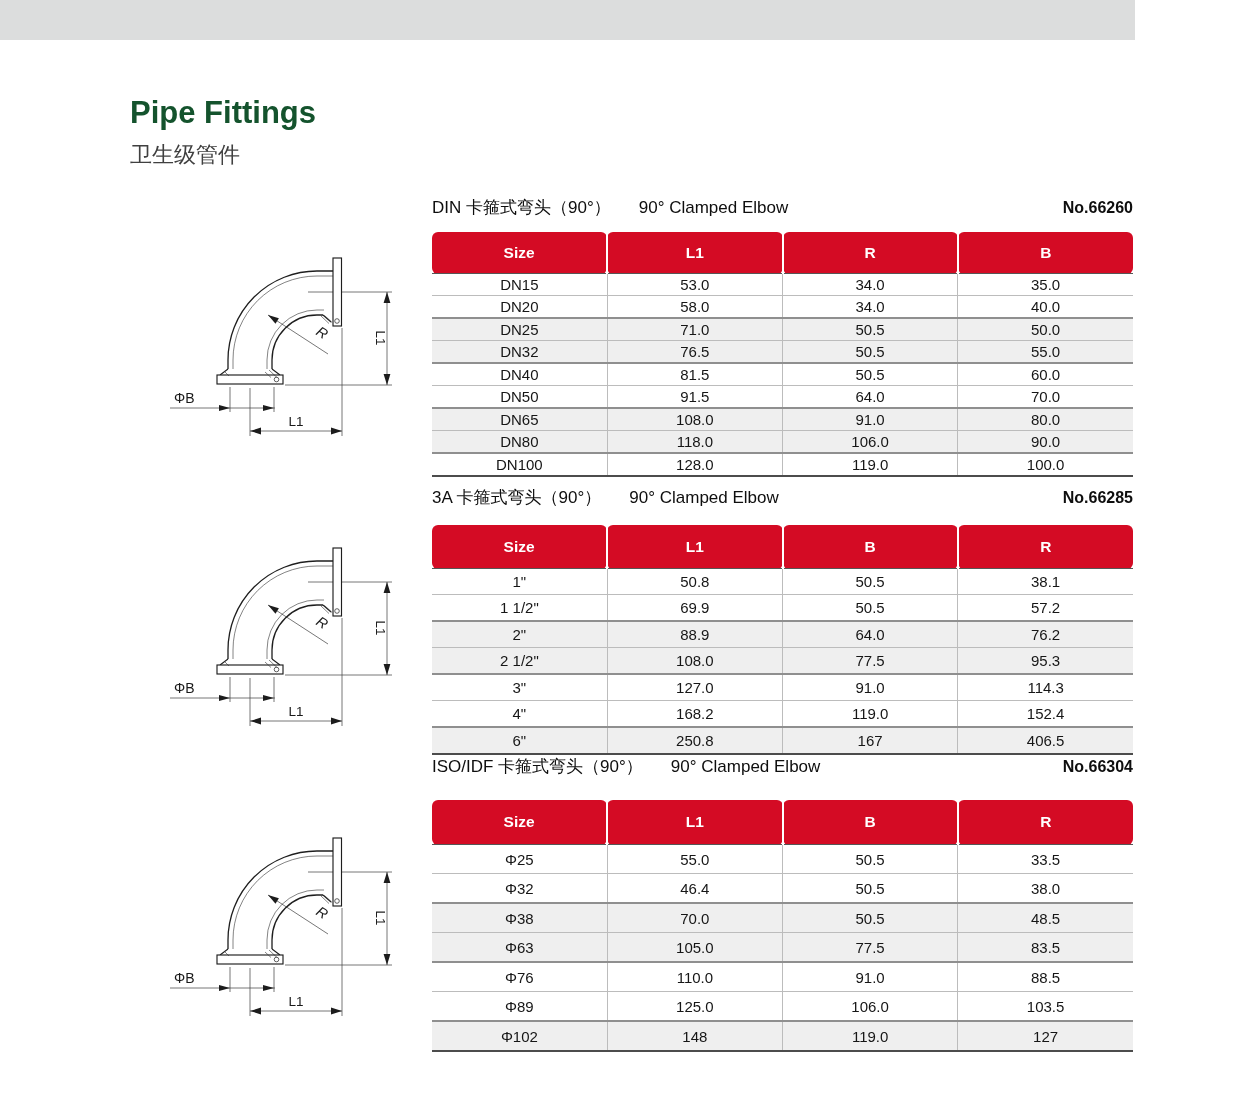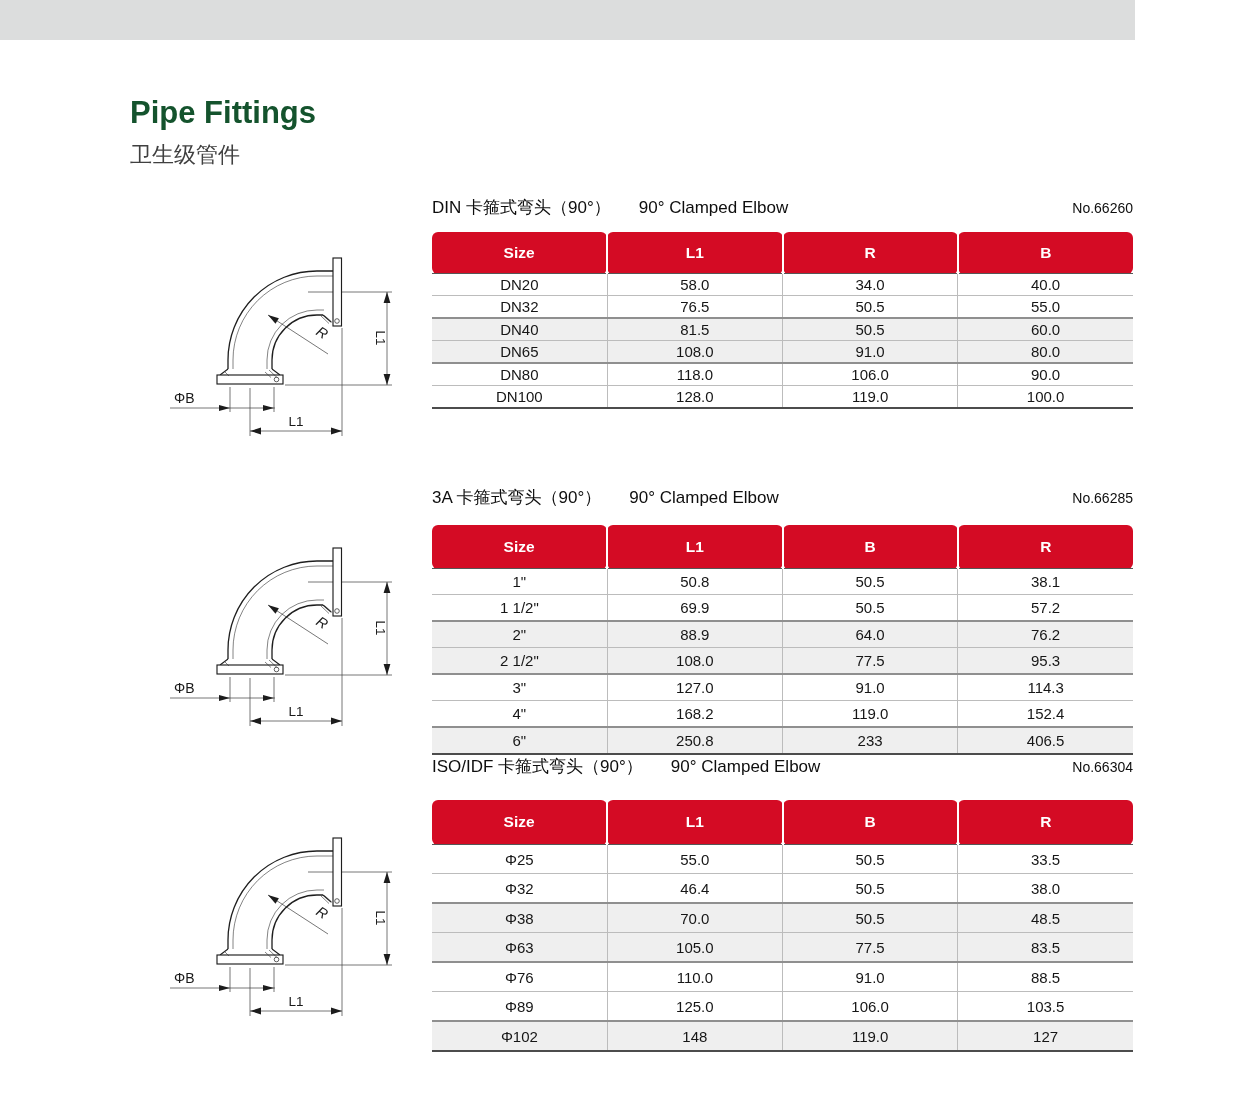--- a/index.html
+++ b/index.html
@@ -12,21 +12,21 @@
   }
   html,body{margin:0;padding:0;background:#fff;}
   body{font-family:"Liberation Sans","DejaVu Sans",sans-serif;color:var(--ink);}
   .page{position:relative;width:1240px;height:1111px;background:#ffffff;overflow:hidden;}
   .topbar{position:absolute;left:0;top:0;width:1135px;height:40px;background:#dcdddd;}
   .h1{position:absolute;left:130px;top:95px;font-size:31px;font-weight:700;color:#14532d;letter-spacing:0px;}
   .h2{position:absolute;left:130px;top:140px;font-size:22px;font-weight:400;color:#404040;}
 
   .sec-title{position:absolute;left:432px;width:701px;display:flex;align-items:baseline;font-size:17px;color:#0e0e0e;white-space:nowrap;text-align:right;}
   .t-en{margin-left:28px;}
-  .t-no{margin-left:auto;font-weight:400;font-size:14px;}
+  .t-no{margin-left:auto;font-weight:700;font-size:16px;}
 
   table.spec{position:absolute;left:432px;width:701px;border-collapse:collapse;table-layout:fixed;
              font-size:15px;color:#161616;text-align:center;}
   table.spec th{background:var(--red);color:#ffffff;font-weight:600;font-size:15.5px;padding:8px;border-radius:6px;}
   table.spec th + th{border-left:2px solid #ffffff;}
   table.spec td{padding:0;background:#fff;border-top:1px solid var(--line-light);}
   table.spec td + td{border-left:1px solid var(--line-light);}
   table.spec tbody tr:nth-child(2n+1) td{border-top:2px solid var(--line-mid);}
   table.spec tbody tr:first-child td{border-top:1.5px solid #565656;}
   table.spec tbody tr:nth-child(4n+3) td,
@@ -118,36 +118,54 @@
       <thead>
         <tr>
           <th>Size</th>
           <th>L1</th>
           <th>R</th>
           <th>B</th>
         </tr>
       </thead>
       <tbody>
         <tr>
+          <td>DN15</td>
+          <td>53.0</td>
+          <td>34.0</td>
+          <td>35.0</td>
+        </tr>
+        <tr>
           <td>DN20</td>
           <td>58.0</td>
           <td>34.0</td>
           <td>40.0</td>
         </tr>
         <tr>
+          <td>DN25</td>
+          <td>71.0</td>
+          <td>50.5</td>
+          <td>50.0</td>
+        </tr>
+        <tr>
           <td>DN32</td>
           <td>76.5</td>
           <td>50.5</td>
           <td>55.0</td>
         </tr>
         <tr>
           <td>DN40</td>
           <td>81.5</td>
           <td>50.5</td>
           <td>60.0</td>
+        </tr>
+        <tr>
+          <td>DN50</td>
+          <td>91.5</td>
+          <td>64.0</td>
+          <td>70.0</td>
         </tr>
         <tr>
           <td>DN65</td>
           <td>108.0</td>
           <td>91.0</td>
           <td>80.0</td>
         </tr>
         <tr>
           <td>DN80</td>
           <td>118.0</td>
@@ -213,21 +231,21 @@
         </tr>
         <tr>
           <td>4"</td>
           <td>168.2</td>
           <td>119.0</td>
           <td>152.4</td>
         </tr>
         <tr>
           <td>6"</td>
           <td>250.8</td>
-          <td>233</td>
+          <td>167</td>
           <td>406.5</td>
         </tr>
       </tbody>
     </table>
 
   <svg class="diagram" style="top:810px" viewBox="0 0 290 230">
       <use href="#elbow"></use>
     </svg>
   <div class="sec-title" style="top:755px">
     <span class="t-zh">ISO/IDF 卡箍式弯头（90°）</span>

